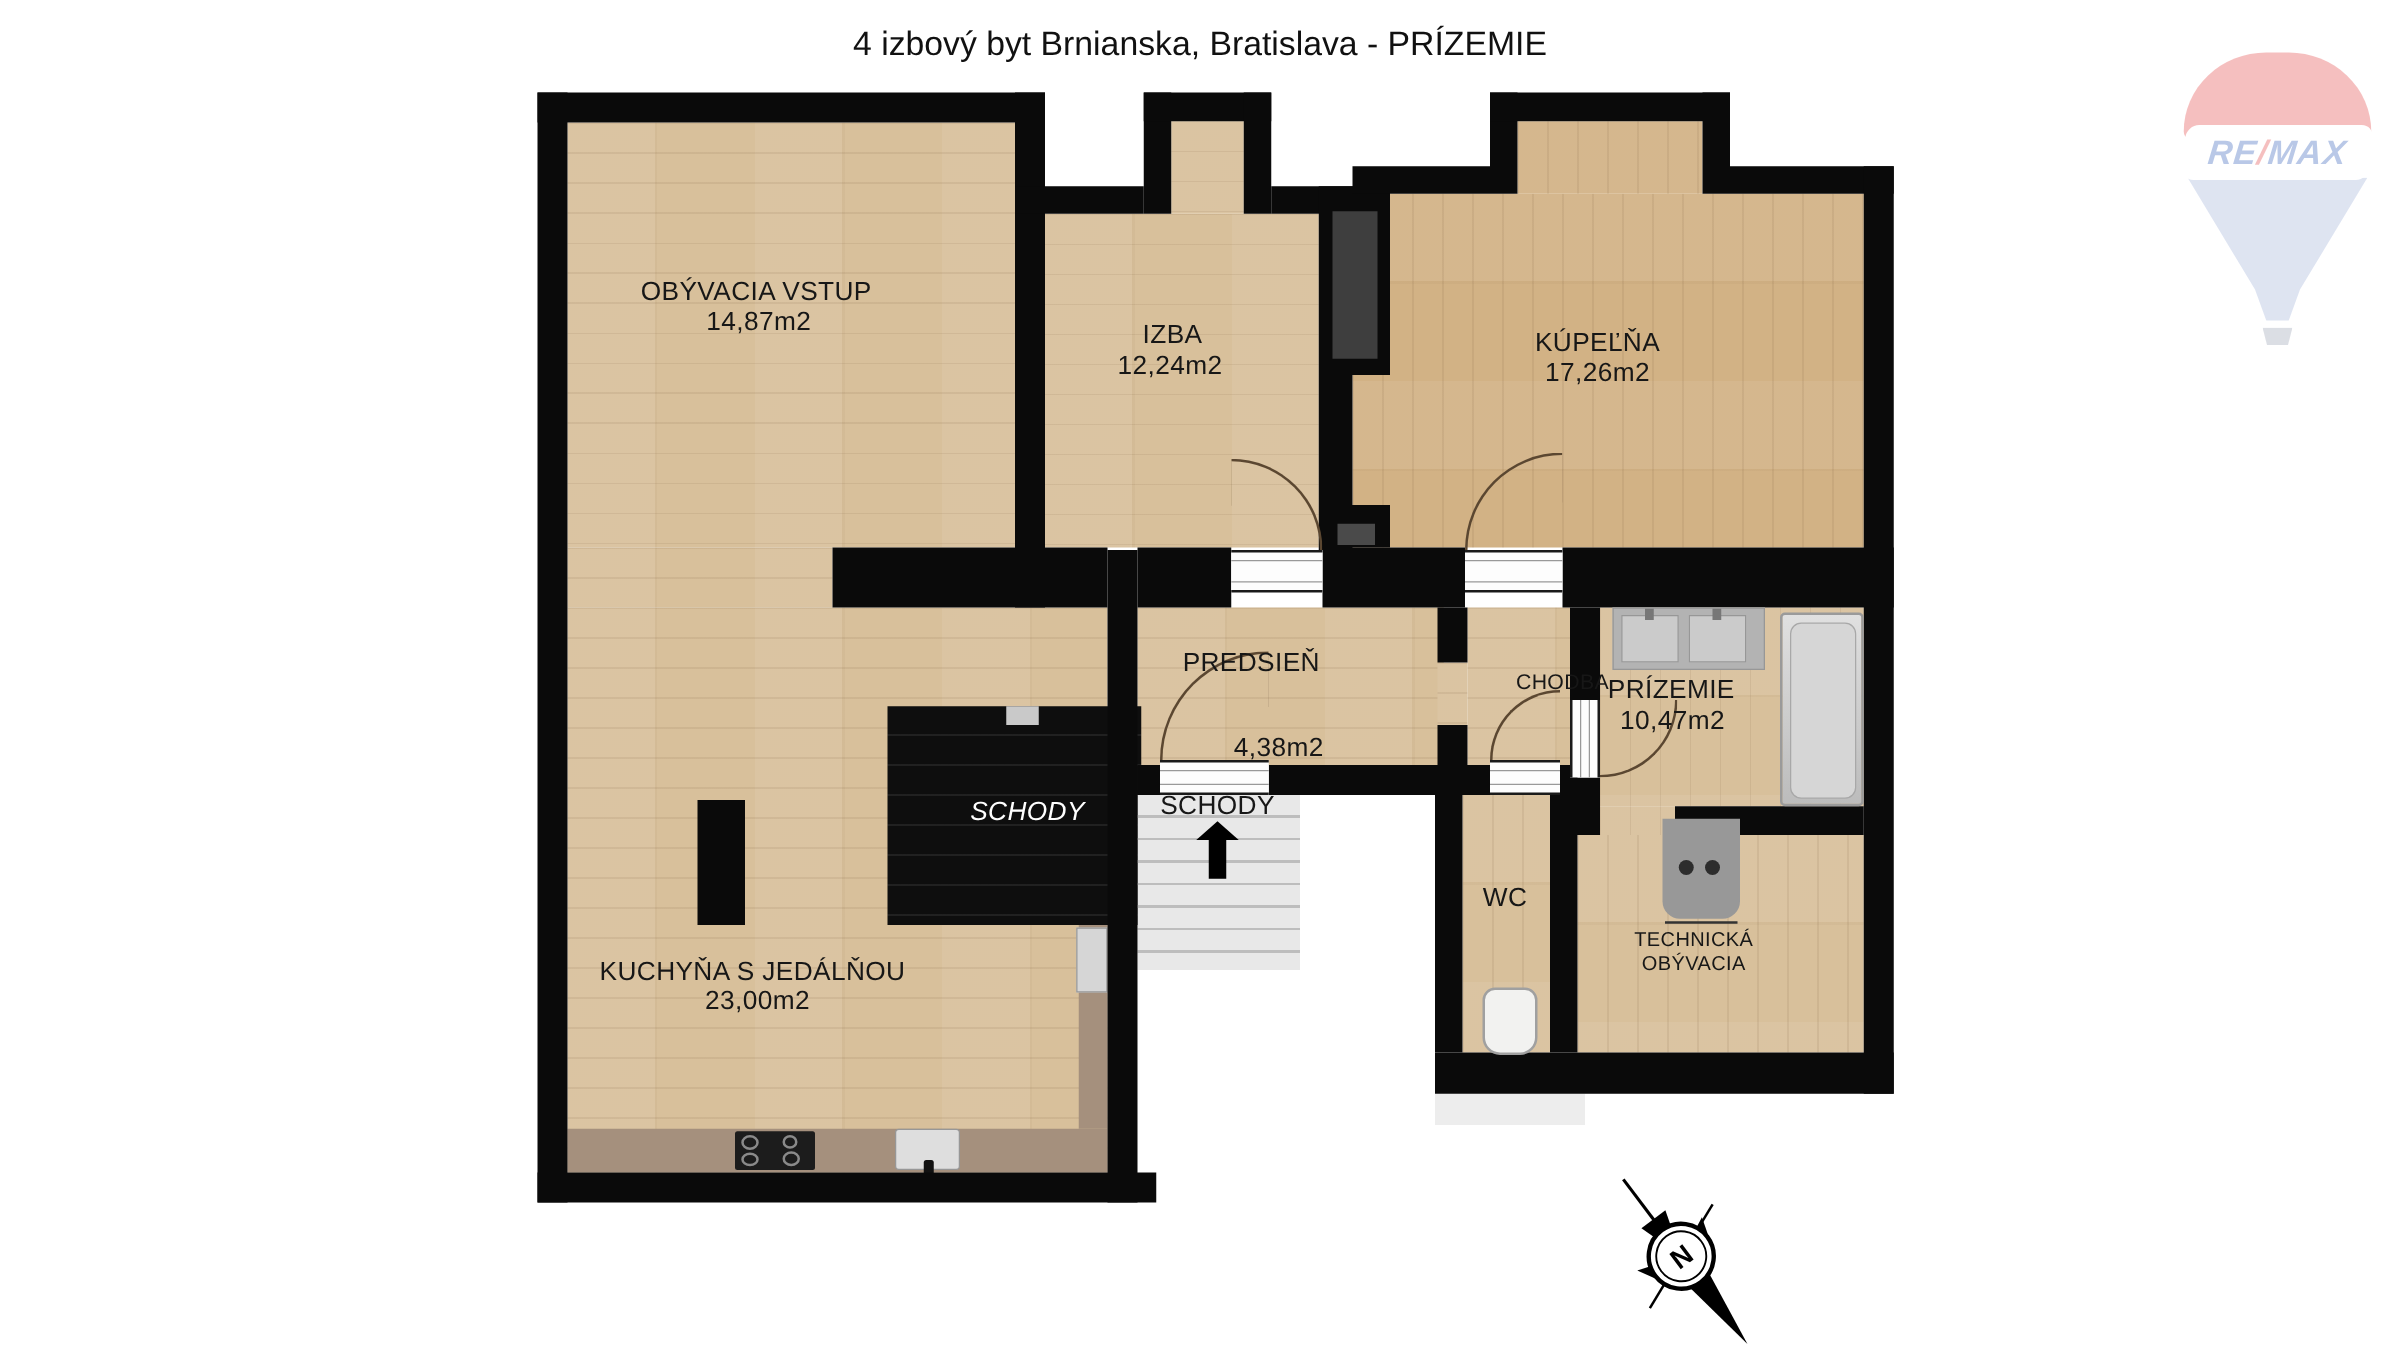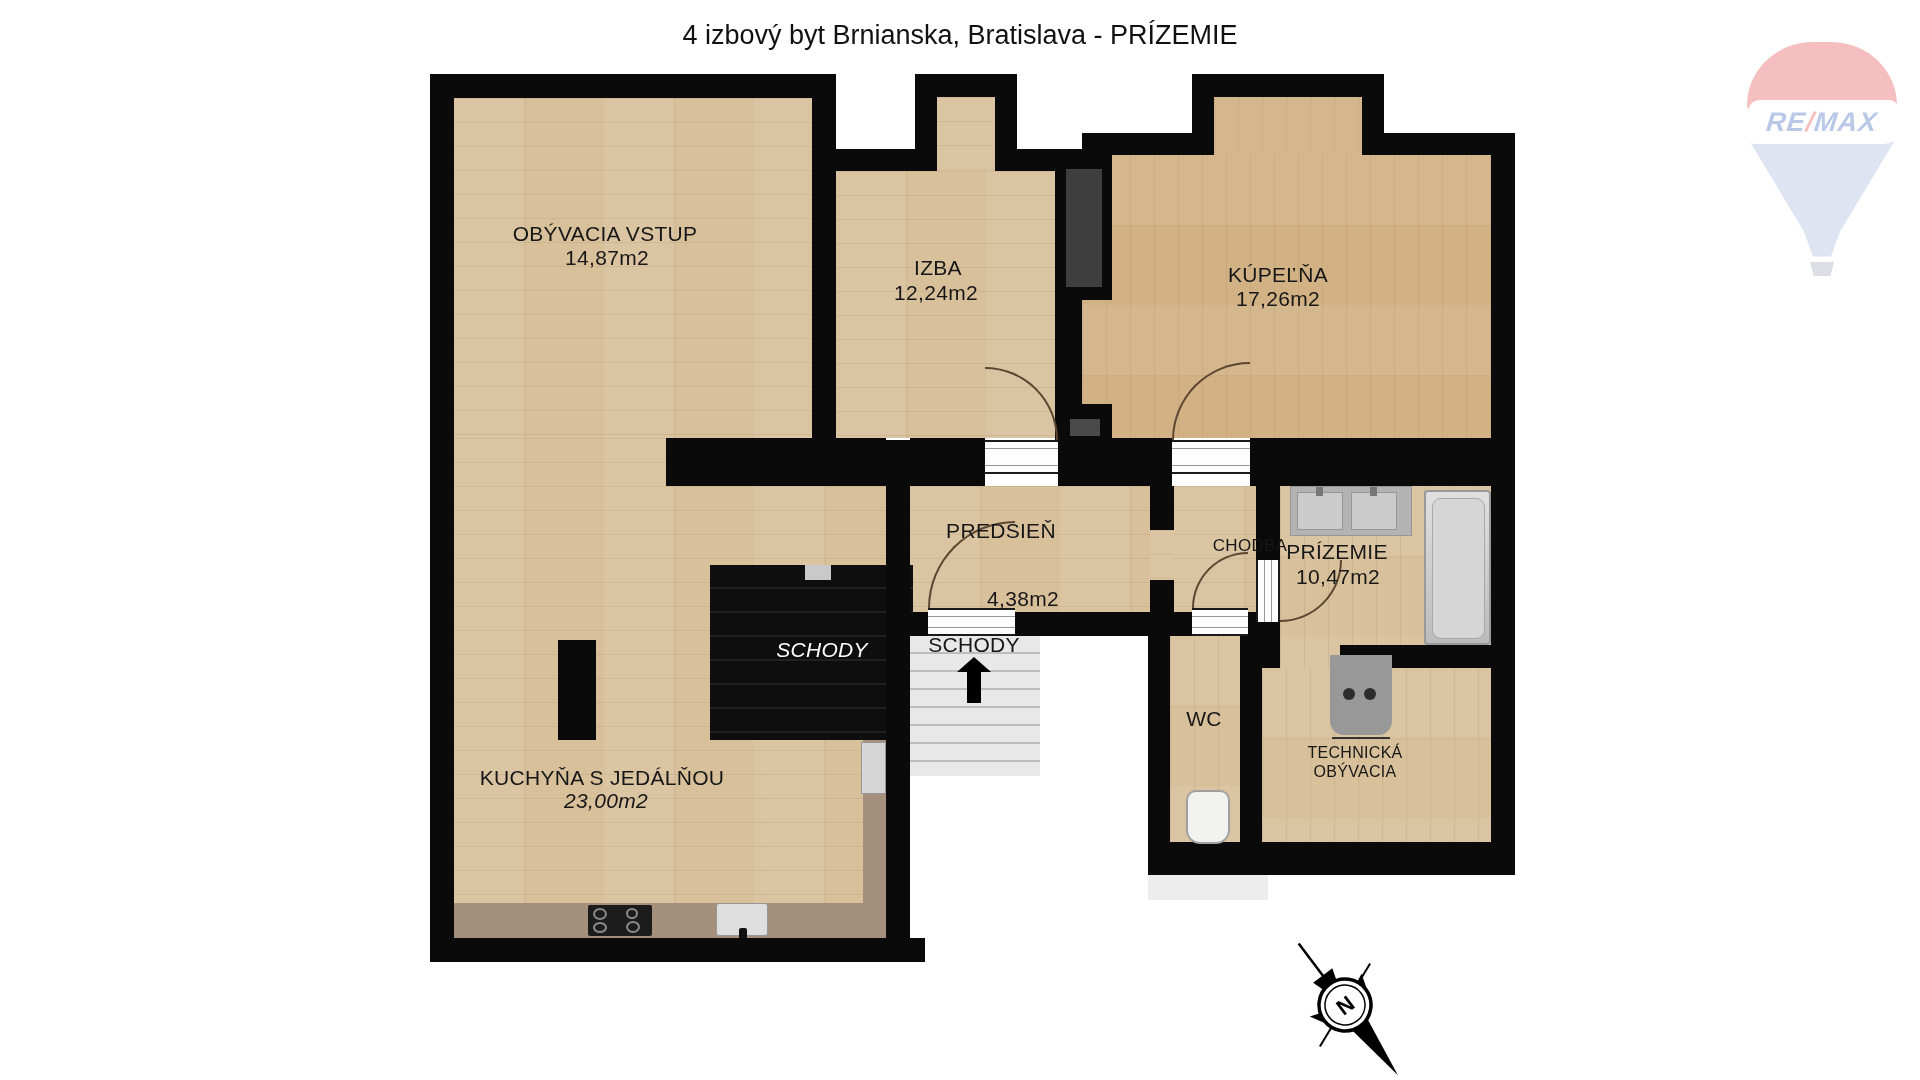--- a/index.html
+++ b/index.html
@@ -167,21 +167,21 @@
   <div class="rlabel" style="left:938px;top:268px;">IZBA</div>
   <div class="rlabel" style="left:936px;top:293px;">12,24m2</div>
   <div class="rlabel" style="left:1278px;top:275px;">KÚPEĽŇA</div>
   <div class="rlabel" style="left:1278px;top:299px;">17,26m2</div>
   <div class="rlabel" style="left:1001px;top:531px;">PREDSIEŇ</div>
   <div class="rlabel" style="left:1023px;top:555px;margin-top:44px;">4,38m2</div>
   <div class="rlabel small" style="left:1210px;top:546px;">CHODBA</div>
   <div class="rlabel" style="left:1337px;top:552px;">PRÍZEMIE</div>
   <div class="rlabel" style="left:1338px;top:577px;">10,47m2</div>
   <div class="rlabel" style="left:602px;top:778px;">KUCHYŇA S JEDÁLŇOU</div>
-  <div class="rlabel" style="left:606px;top:801px;font-style:italic;">23,00m2</div>
+  <div class="rlabel" style="left:606px;top:801px;">23,00m2</div>
   <div class="rlabel" style="left:1204px;top:719px;">WC</div>
   <div class="rlabel tiny" style="left:1355px;top:753px;">TECHNICKÁ</div>
   <div class="rlabel tiny" style="left:1355px;top:772px;">OBÝVACIA</div>
   <div class="rlabel white" style="left:822px;top:650px;font-style:italic;">SCHODY</div>
   <div class="rlabel" style="left:974px;top:645px;">SCHODY</div>
 
   <svg class="abs" style="left:1245px;top:920px;" width="200" height="175" viewBox="0 0 200 175">
     <g transform="rotate(-37 100 85)">
       <line x1="100" y1="8" x2="100" y2="59" stroke="#000" stroke-width="2.5"></line>
       <line x1="55" y1="103" x2="145" y2="67" stroke="#000" stroke-width="2"></line>

